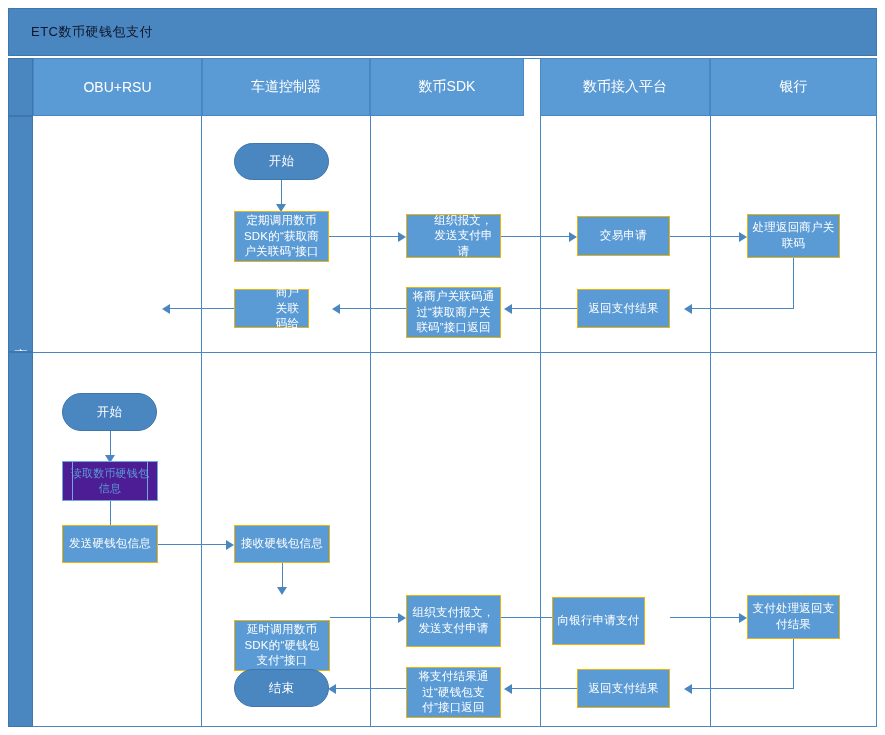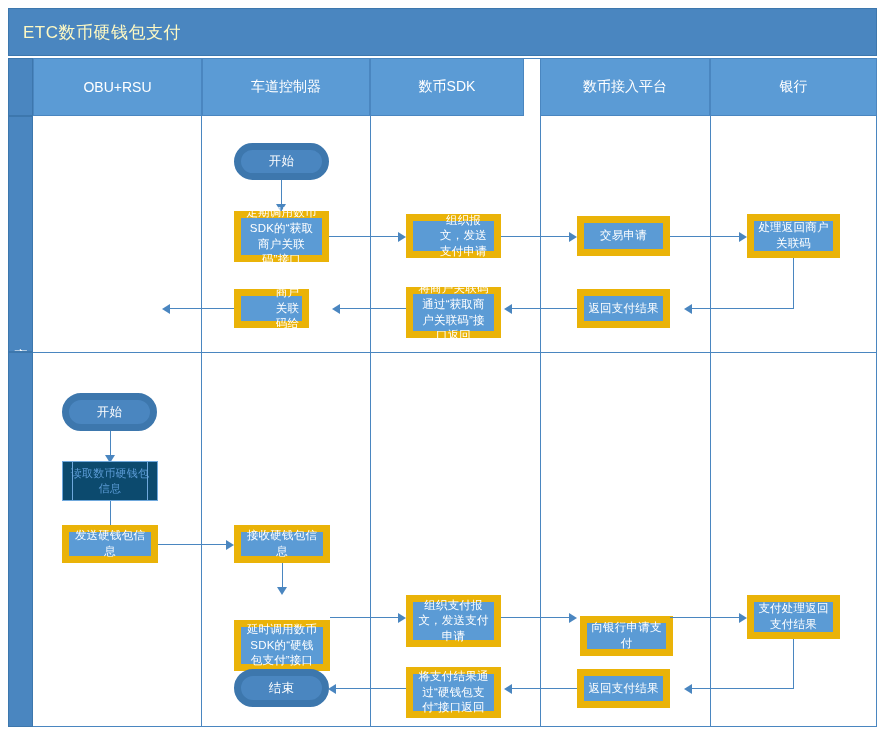--- a/index.html
+++ b/index.html
@@ -19,24 +19,24 @@
   .title-bar{
     position:absolute;
     left:8px; top:8px;
     width:869px; height:48px;
     background:#4a86c0;
     border:1px solid #3d77ad;
     box-sizing:border-box;
   }
   .title-text{
     position:absolute;
-    left:14px; top:50%;
+    left:22px; top:50%;
     transform:translateY(-50%);
-    color:#fef9c3;
-    font-size:17px;
+    color:#0f172a;
+    font-size:13px;
     letter-spacing:.5px;
     white-space:nowrap;
   }
 
   
   .frame{
     position:absolute;
     left:8px; top:58px;
     width:869px; height:669px;
     border:1px solid #4a86c0;
@@ -118,33 +118,33 @@
     box-sizing:border-box;
     display:flex;
     align-items:center;
     justify-content:center;
     text-align:center;
     color:#ffffff;
     font-size:11.5px;
     line-height:1.35;
     padding:2px 4px;
     background:#5b9bd5;
-    border:7px solid #eab308;
+    border:1px solid #eab308;
     letter-spacing:.2px;
   }
   .node.process{ border-radius:0; }
   .node.terminator{
     border-radius:999px;
     background:#4a86c0;
     border-color:#3d77ad;
     font-size:12.5px;
   }
   
   .node.predefined{
-    background:#0c4a6e;
+    background:#4c1d95;
     border:1px solid #6fa8dc;
     color:#5b9bd5;
     font-size:11px;
   }
   .node.predefined::before,
   .node.predefined::after{
     content:"";
     position:absolute;
     top:0; bottom:0;
     width:1px;
@@ -276,21 +276,21 @@
   <div class="node process" style="left:234px; top:620px; width:96px; height:51px;">延时调用数币SDK的“硬钱包支付”接口</div>
 
   <div class="conn h" style="left:330px; top:617px; width:70px;"></div>
   <div class="arrow right" style="left:398px; top:613px;"></div>
 
   <div class="node process" style="left:406px; top:595px; width:95px; height:52px;">组织支付报文，发送支付申请</div>
 
   <div class="conn h" style="left:501px; top:617px; width:70px;"></div>
   <div class="arrow right" style="left:569px; top:613px;"></div>
 
-  <div class="node process" style="left:580px; top:597px; width:93px; height:40px;margin-top:19px;">向银行申请支付</div>
+  <div class="node process" style="left:552px; top:597px; width:93px; height:48px;">向银行申请支付</div>
 
   <div class="conn h" style="left:670px; top:617px; width:71px;"></div>
   <div class="arrow right" style="left:739px; top:613px;"></div>
 
   <div class="node process" style="left:747px; top:595px; width:93px; height:44px;font-family:Liberation Mono, monospace;">支付处理返回支付结果</div>
 
   <div class="conn v" style="left:793px; top:639px; height:50px;"></div>
   <div class="conn h" style="left:690px; top:688px; width:103px;"></div>
   <div class="arrow left" style="left:684px; top:684px;"></div>
 

